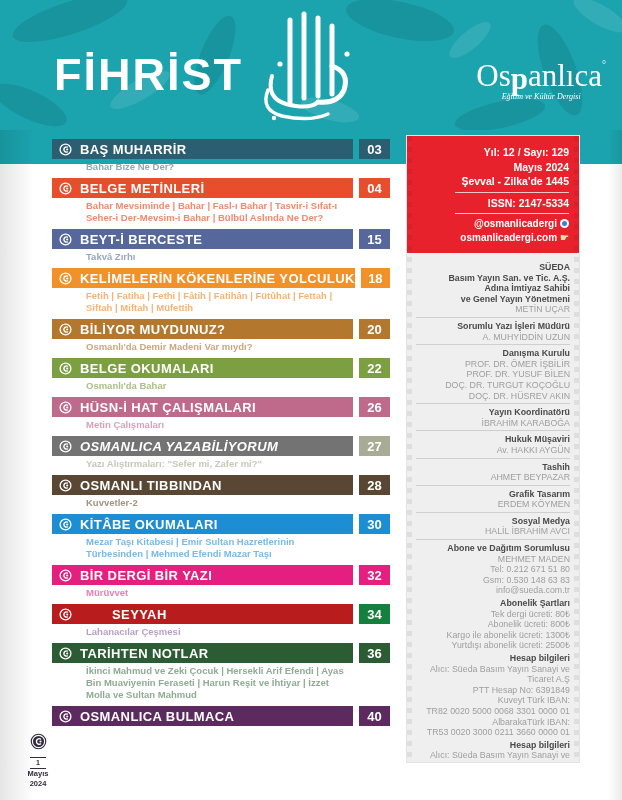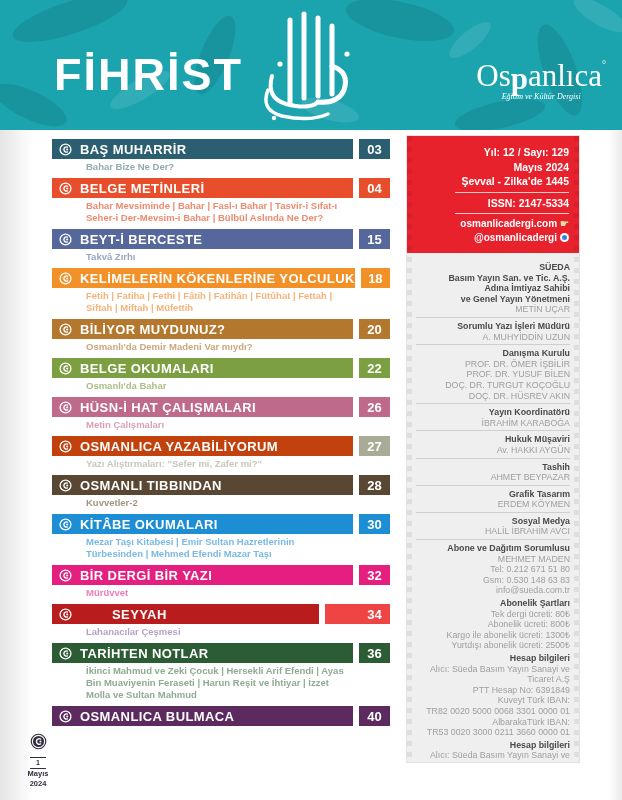--- a/index.html
+++ b/index.html
@@ -5,21 +5,21 @@
   html,body{margin:0;padding:0;background:#fff;}
   .page{position:relative;width:622px;height:800px;background:#fff;overflow:hidden;
         font-family:"Liberation Sans",sans-serif;}
   
   .page .edge-left{position:absolute;left:0;top:130px;bottom:0;width:34px;pointer-events:none;
       background:linear-gradient(90deg,rgba(0,0,0,.10),rgba(0,0,0,0));}
   .page .edge-right{position:absolute;right:0;top:130px;bottom:0;width:14px;pointer-events:none;
       background:linear-gradient(270deg,rgba(0,0,0,.08),rgba(0,0,0,0));}
 
   
-  .header{position:absolute;left:0;top:0;width:622px;height:130px;background:#1ba3ae;overflow:hidden;}
+  .header{position:absolute;left:0;top:0;width:622px;height:164px;background:#1ba3ae;overflow:hidden;}
   .header svg.pattern{position:absolute;left:0;top:0;}
   .fihrist{position:absolute;left:54px;top:52px;margin:0;color:#fff;font-size:45px;font-weight:bold;
       letter-spacing:2px;line-height:1;}
   .calli{position:absolute;left:252px;top:6px;}
   .brand{position:absolute;right:16px;top:60px;text-align:center;color:#fff;}
   .brand .word{font-family:"Liberation Serif",serif;font-size:31px;line-height:1;white-space:nowrap;}
   .brand .word .pglyph{font-weight:bold;position:relative;top:3px;}
   .brand .word .rmark{font-size:10px;vertical-align:top;}
   .brand .tag{font-family:"Liberation Serif",serif;font-style:italic;font-size:8px;margin-top:1px;}
 
@@ -207,21 +207,21 @@
           </svg>
           <span class="ttl">HÜSN-İ HAT ÇALIŞMALARI</span>
         </div>
         <div class="pagebox" style="background: rgb(191, 106, 139);">26</div>
       </div>
       <div class="subtitle" style="color: rgb(216, 160, 183);">Metin Çalışmaları</div>
     </div>
 
     <div class="toc-item">
       <div class="banner-row">
-        <div class="banner" style="background: #c2410c;">
+        <div class="banner" style="background: #737373; font-style: italic;">
           <svg class="ring" viewBox="0 0 24 24">
             <circle cx="12" cy="12" r="10" fill="none" stroke="#fff" stroke-width="2.4"></circle>
             <path d="M15.5 7.5 A4.8 4.8 0 1 0 15.5 16.5" fill="none" stroke="#fff" stroke-width="2.6" stroke-linecap="round"></path>
             <circle cx="15.2" cy="12" r="1.9" fill="#fff"></circle>
           </svg>
           <span class="ttl">OSMANLICA YAZABİLİYORUM</span>
         </div>
         <div class="pagebox" style="background: rgb(168, 172, 150);">27</div>
       </div>
       <div class="subtitle" style="color: rgb(197, 200, 186);">Yazı Alıştırmaları: "Sefer mi, Zafer mi?"</div>
@@ -275,21 +275,21 @@
     <div class="toc-item">
       <div class="banner-row">
         <div class="banner" style="background: #b91c1c; gap: 40px;">
           <svg class="ring" viewBox="0 0 24 24">
             <circle cx="12" cy="12" r="10" fill="none" stroke="#fff" stroke-width="2.4"></circle>
             <path d="M15.5 7.5 A4.8 4.8 0 1 0 15.5 16.5" fill="none" stroke="#fff" stroke-width="2.6" stroke-linecap="round"></path>
             <circle cx="15.2" cy="12" r="1.9" fill="#fff"></circle>
           </svg>
           <span class="ttl">SEYYAH</span>
         </div>
-        <div class="pagebox" style="background: #ef4444; padding-left: 34px;">34</div>
+        <div class="pagebox" style="background: #15803d;">34</div>
       </div>
       <div class="subtitle" style="color: rgb(184, 159, 200);">Lahanacılar Çeşmesi</div>
     </div>
 
     <div class="toc-item">
       <div class="banner-row">
         <div class="banner" style="background: rgb(44, 92, 52);">
           <svg class="ring" viewBox="0 0 24 24">
             <circle cx="12" cy="12" r="10" fill="none" stroke="#fff" stroke-width="2.4"></circle>
             <path d="M15.5 7.5 A4.8 4.8 0 1 0 15.5 16.5" fill="none" stroke="#fff" stroke-width="2.6" stroke-linecap="round"></path>
@@ -319,22 +319,22 @@
   </div>
 
   <div class="mast-col">
     <div class="infobox">
       <div class="bl">Yıl: 12 / Sayı: 129</div>
       <div class="bl">Mayıs 2024</div>
       <div class="bl">Şevval - Zilka'de 1445</div>
       <hr>
       <div class="bl">ISSN: 2147-5334</div>
       <hr>
+      <div class="lk"><span>@osmanlicadergi</span><span class="ic-soc"></span></div>
       <div class="lk"><span>osmanlicadergi.com</span><span class="ic-hand">☛</span></div>
-      <div class="lk"><span>@osmanlicadergi</span><span class="ic-soc"></span></div>
     </div>
     <div class="mast-body">
     <div class="msec">
           <div class="b">SÜEDA</div>
           <div class="b">Basım Yayın San. ve Tic. A.Ş.</div>
           <div class="b">Adına İmtiyaz Sahibi</div>
           <div class="b">ve Genel Yayın Yönetmeni</div>
           <div class="g">METİN UÇAR</div>
         </div>
   <div class="mdiv"></div>

